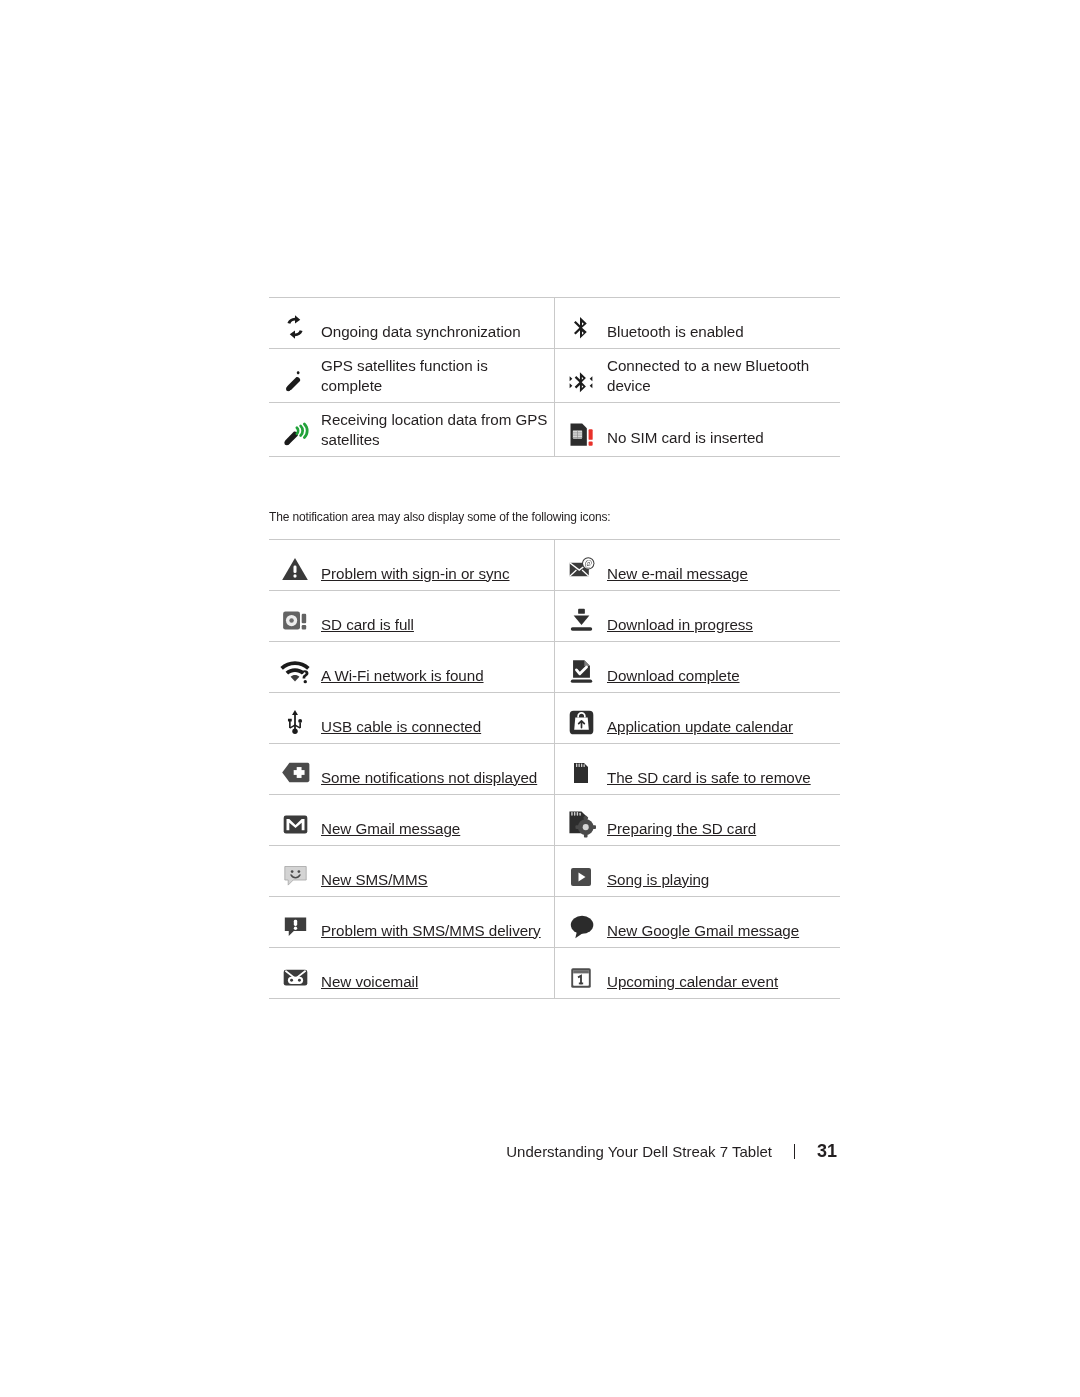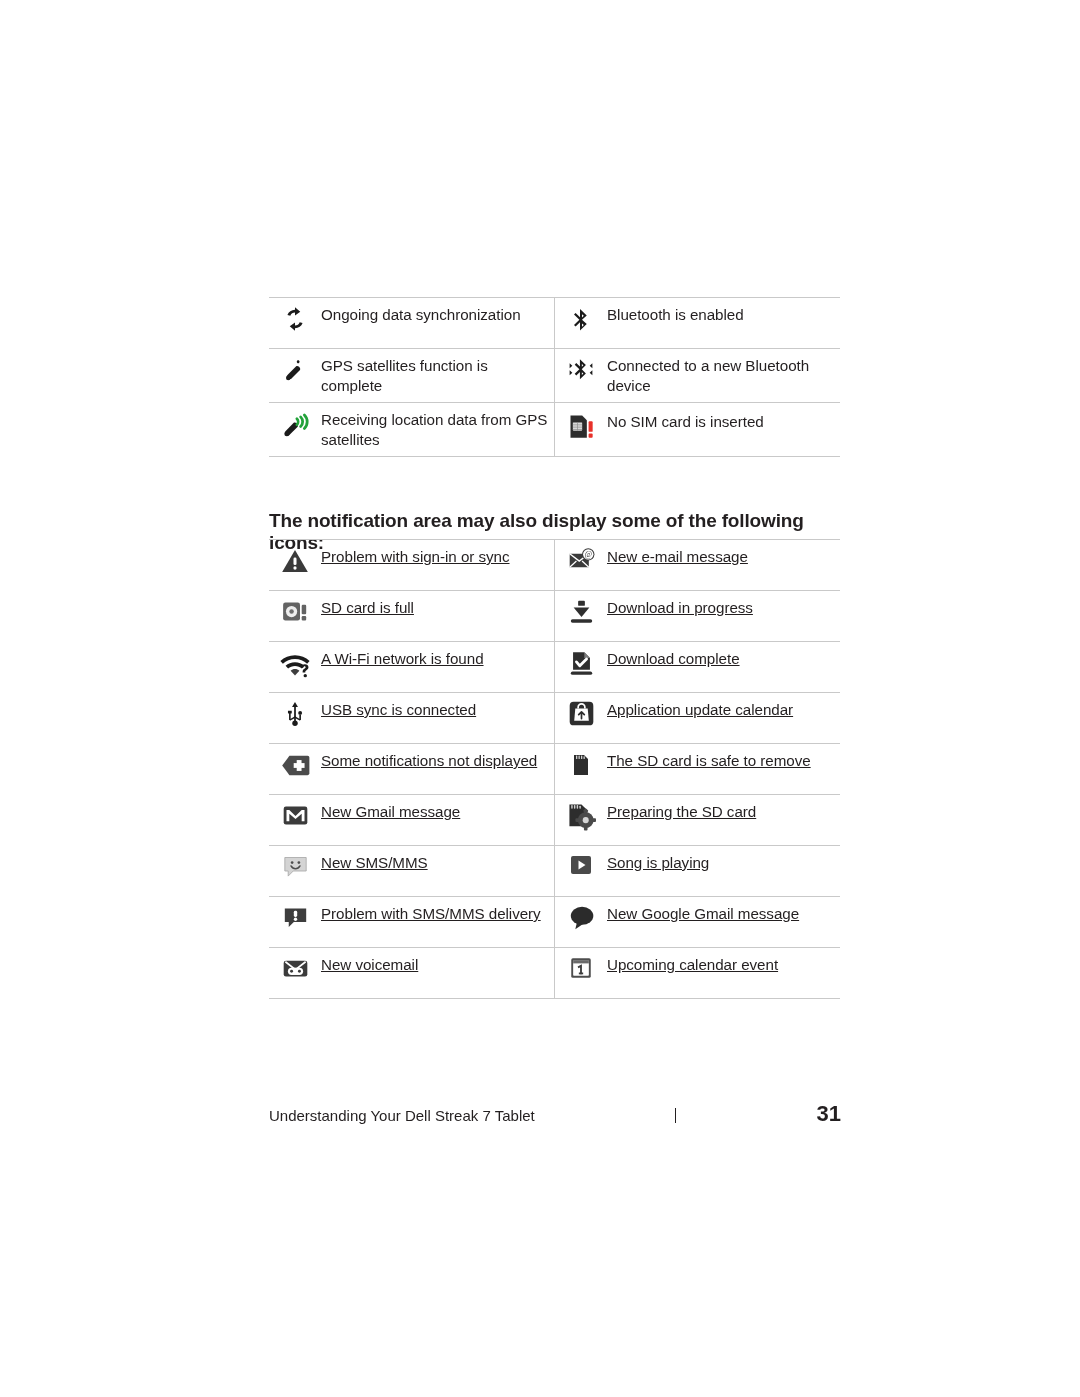--- a/index.html
+++ b/index.html
@@ -28,21 +28,21 @@
     border-bottom:1px solid #c9c9c9;
     padding:0;
     vertical-align:middle;
   }
   .tbl td.cell{
     width:285px;
     height:50px;
   }
   .cellinner{
     display:flex;
-    align-items:flex-start;
+    align-items:flex-end;
     min-height:50px;
     padding:7px 0 7px 0;
     box-sizing:border-box;
   }
   .icoWrap{
     width:52px;
     min-width:52px;
     display:flex;
     align-items:center;
     justify-content:center;
@@ -61,52 +61,52 @@
   .tbl td.cell.empty .cellinner{ }
 
   
   #table-icons-status{
     position:absolute; left:0; top:297px;
   }
   
   #notif-heading{
     position:absolute; left:0; top:510px;
     width:572px;
-    font-size:19px;
-    font-weight:bold;
+    font-size:12px;
+    font-weight:normal;
     letter-spacing:-0.15px;
     color:#231f20;
   }
   
   #table-icons-notification{
     position:absolute; left:0; top:539px;text-decoration:underline;
   }
 
   
   .footer{
     position:absolute;
-    left:0; top:1101px;
+    left:0; top:1141px;
     width:572px;
     display:flex;
     align-items:baseline;
-    justify-content:space-between;
+    justify-content:flex-end;
   }
   .footer .ftxt{
     font-size:15px;
     color:#231f20;
   }
   .footer .fbar{
     display:inline-block;
     width:1px; height:15px;
     background:#231f20;
     margin:0 22px 0 22px;
     position:relative; top:2px;
   }
   .footer .fpage{
-    font-size:22px;
+    font-size:18px;
     font-weight:bold;
     color:#231f20;
     min-width:24px;
     text-align:left;
   }
 
   
   .ico{ display:block; }
 </style>
 </head>
@@ -328,21 +328,21 @@
                     <path d="M24 2l5.5 9h-11z"></path>
                     <rect x="13" y="22" width="3" height="13"></rect>
                     <path d="M11 18h7v5h-7z"></path>
                     <path d="M14.5 33.5 24 28v3.4l-9.5 5.1z"></path>
                     <rect x="32" y="25" width="3" height="10"></rect>
                     <circle cx="33.5" cy="22" r="3.6"></circle>
                     <path d="M33.5 33.5 24 28v3.4l9.5 5.1z"></path>
                   </g>
                 </svg>
               </span>
-              <span class="lbl">USB sync is connected</span>
+              <span class="lbl">USB cable is connected</span>
             </div>
           </td>
           <td class="cell right">
             <div class="cellinner">
               <span class="icoWrap">
                 <svg class="ico" width="27" height="27" viewBox="0 0 48 48" xmlns="http://www.w3.org/2000/svg">
                   <g>
                     <rect x="3" y="3" width="42" height="42" rx="7" fill="#2e2e2e"></rect>
                     <path d="M18 15v-2a6 6 0 0112 0v2" stroke="#fff" stroke-width="3" fill="none"></path>
                     <path d="M13 15h22l2 22H11z" fill="#fff"></path>

